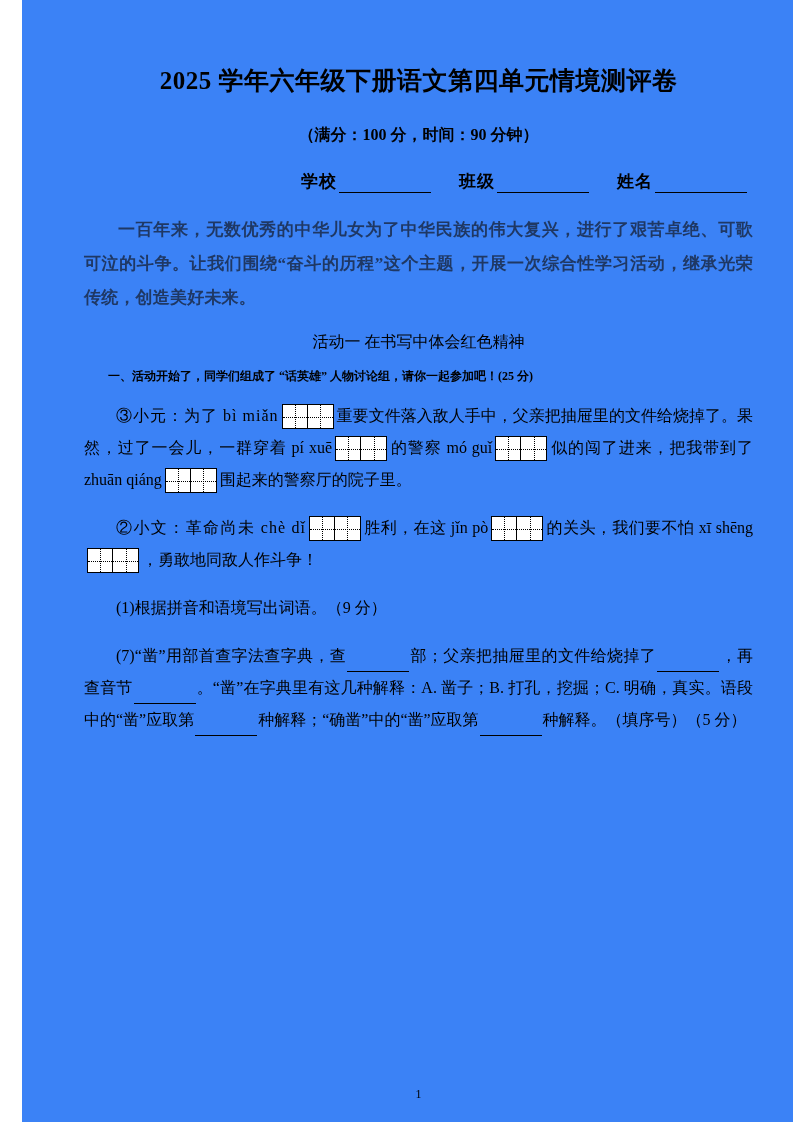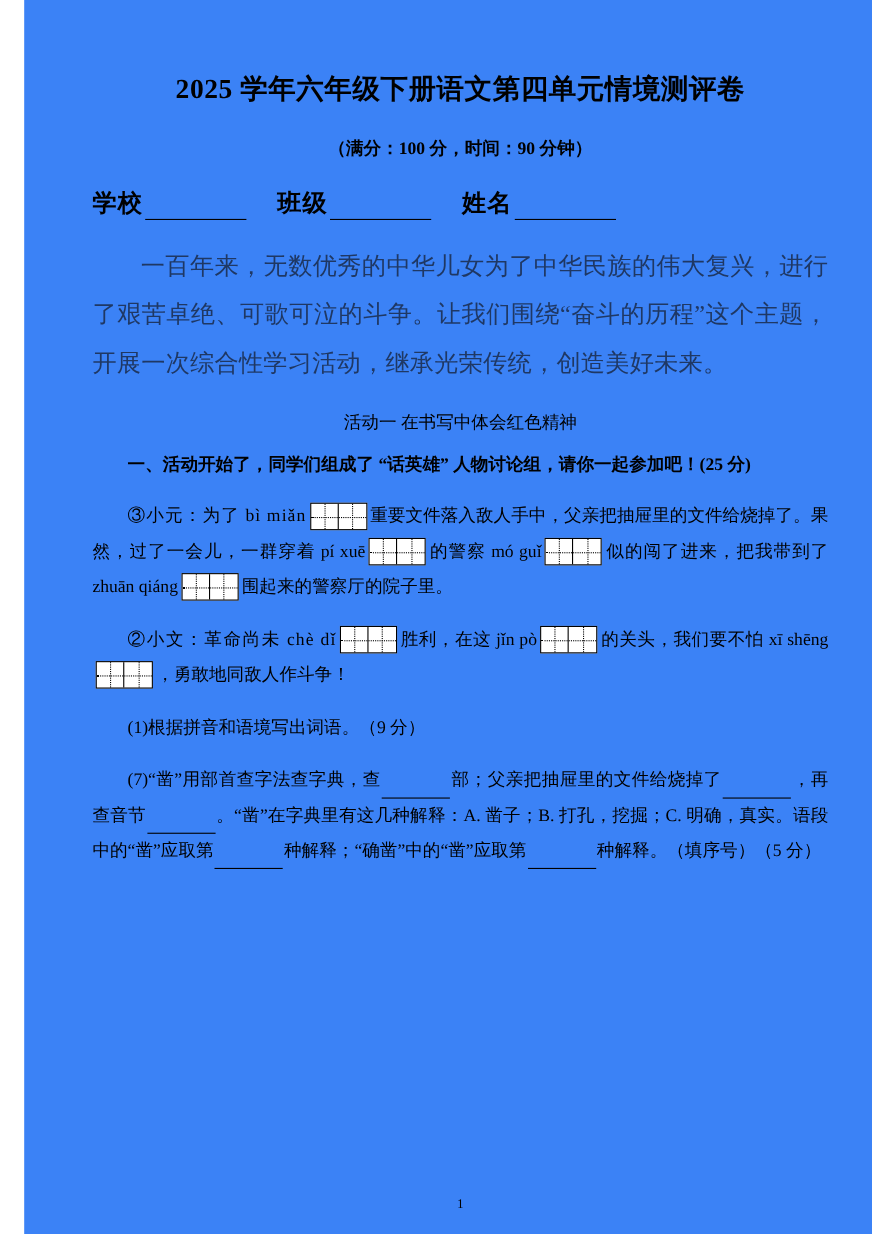--- a/index.html
+++ b/index.html
@@ -29,56 +29,56 @@
     margin-top: 18px;
     margin-bottom: 0;
   }
   .subtitle {
     text-align: center;
     font-size: 16px;
     font-weight: bold;
     margin-top: 28px;
   }
   .idline {
-    text-align: left;
-    font-size: 22px;
+    text-align: right;
+    font-size: 17px;
     font-weight: bold;
     margin-top: 24px;
     letter-spacing: 1px;
   }
   .idline .blank {
     display: inline-block;
     border-bottom: 1.6px solid #000;
     width: 92px;
     vertical-align: bottom;
     height: 18px;
     margin: 0 6px 0 2px;
   }
   .idline .gap {
     display: inline-block;
     width: 22px;
   }
   .intro {
     color: #1F3864;
-    font-size: 22px;
-    font-weight: normal;
+    font-size: 17px;
+    font-weight: bold;
     line-height: 2.0;
     margin-top: 20px;
     text-indent: 2em;
     text-align: justify;
     letter-spacing: 0.2px;
   }
   .activity {
     text-align: center;
     font-size: 16px;
     font-weight: normal;
     margin-top: 16px;
   }
   .q-head {
-    font-size: 16px;
+    font-size: 12px;
     font-weight: bold;
     line-height: 1.95;
     margin-top: 12px;
     text-indent: 2em;
     text-align: justify;
   }
   .para {
     font-size: 16px;
     line-height: 2.0;
     margin-top: 9px;

